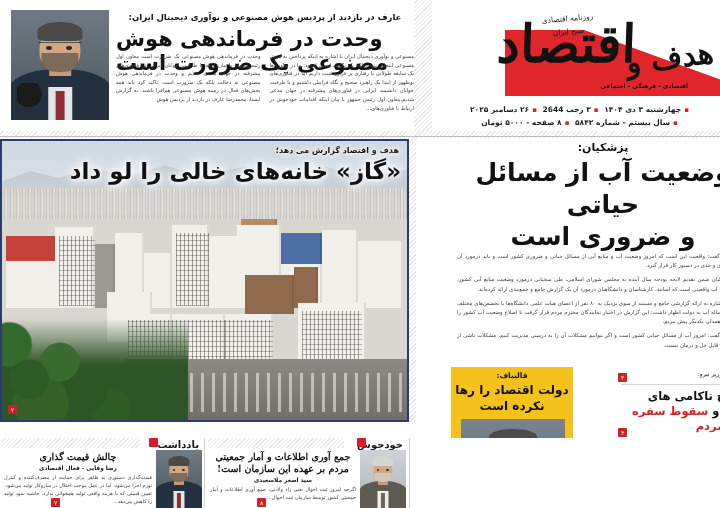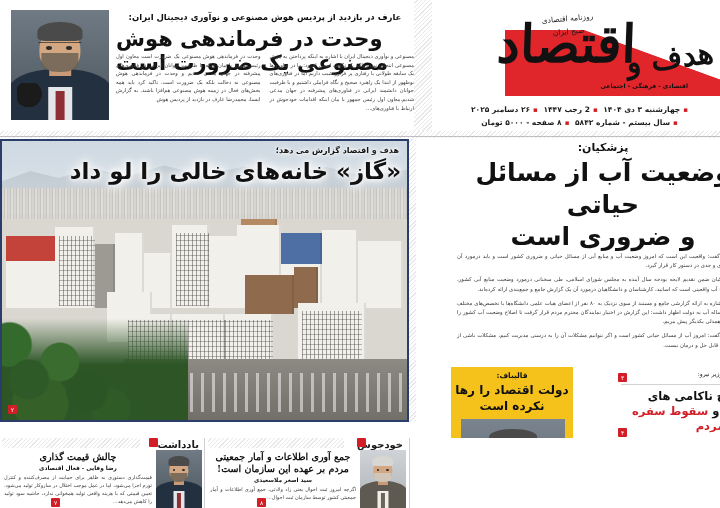--- a/index.html
+++ b/index.html
@@ -245,21 +245,21 @@
       <div class="mh-logo-main">اقتصاد</div>
       <div class="mh-logo-hadaf">هدف و</div>
       <div class="mh-sub">
         <div>روزنامه اقتصادی</div>
         <div>صبح ایران</div>
       </div>
       <div class="mh-tags">اقتصادی - فرهنگی - اجتماعی</div>
       <div class="mh-dates">
         <div>
           <span class="sep">▪</span><span>چهارشنبه ۳ دی ۱۴۰۴</span>
-          <span class="sep">▪</span><span>2 رجب ۱۴۴۷</span>
+          <span class="sep">▪</span><span>۳ رجب 2644</span>
           <span class="sep">▪</span><span>۲۶ دسامبر ۲۰۲۵</span>
         </div>
         <div>
           <span class="sep">▪</span><span>سال بیستم - شماره ۵۸۴۲</span>
           <span class="sep">▪</span><span>۸ صفحه - ۵۰۰۰ تومان</span>
         </div>
       </div>
     </div>
 
     <div class="mh-divider stripes"></div>

